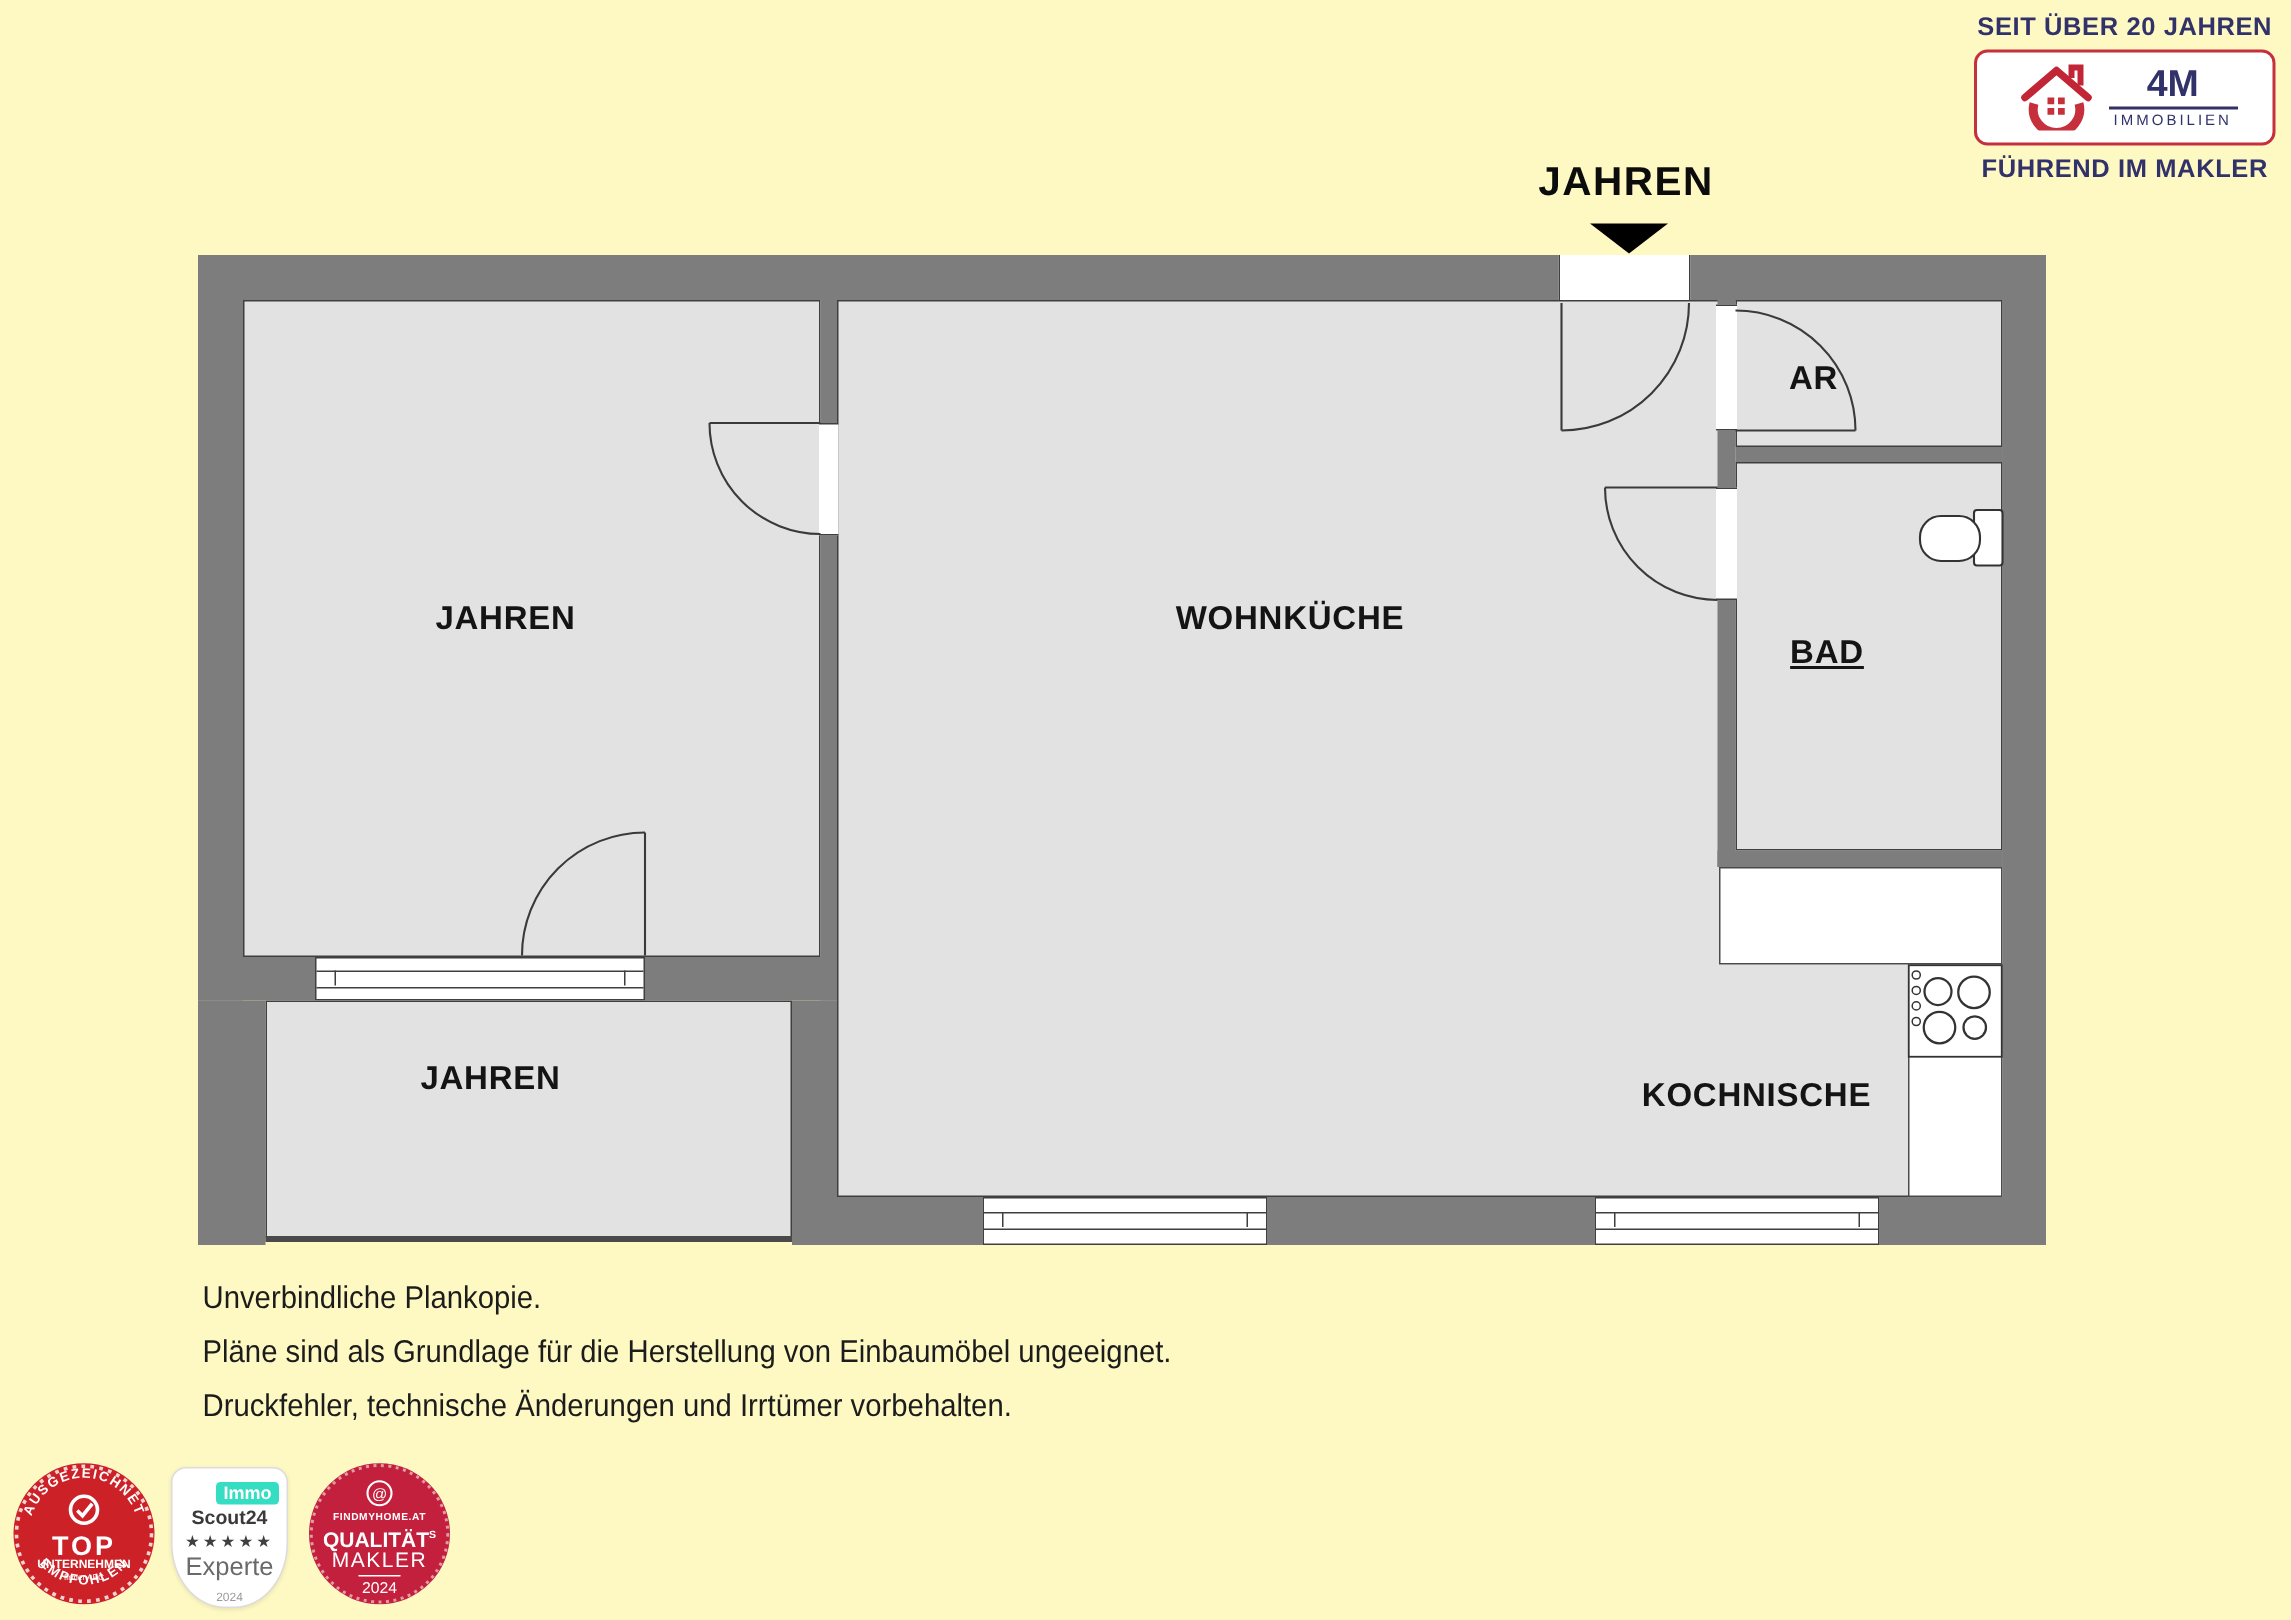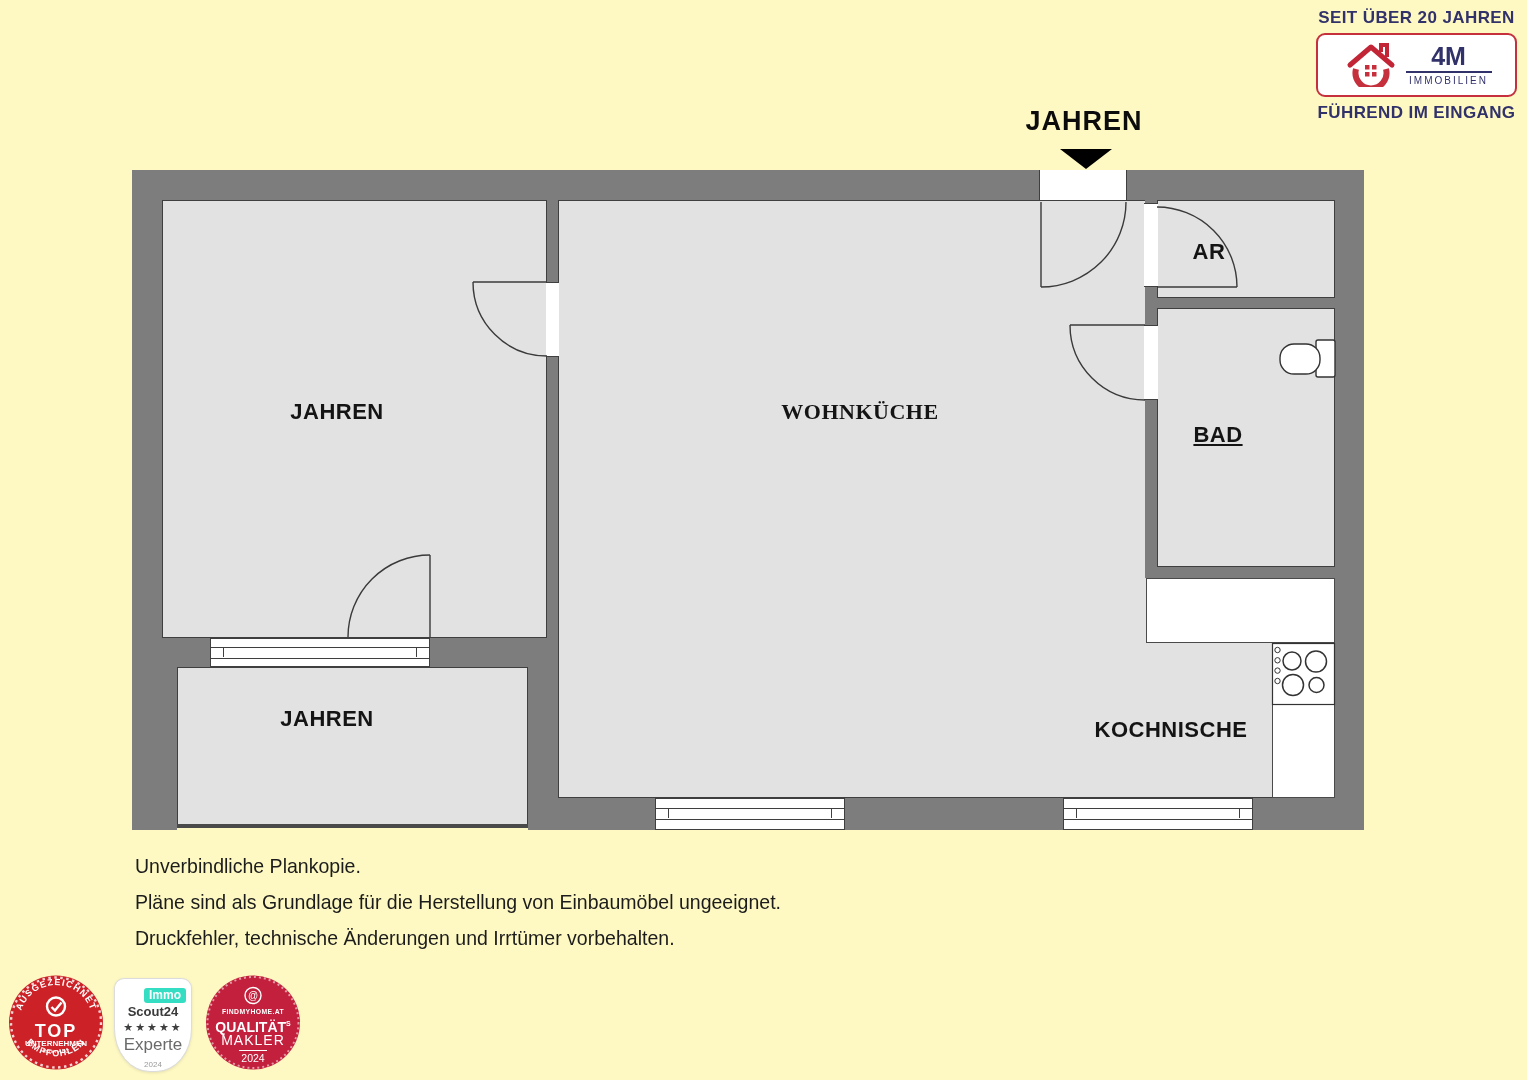--- a/index.html
+++ b/index.html
@@ -74,21 +74,21 @@
               <rect x="30" y="33" width="4.5" height="4.5"></rect>
           </g>
         </svg>
       </span>
       <span class="logo-col">
         <span class="logo-4m">4M</span>
         <span class="logo-rule"></span>
         <span class="logo-sub">IMMOBILIEN</span>
       </span>
     </div>
-    <div class="tag">FÜHREND IM EINGANG</div>
+    <div class="tag">FÜHREND IM MAKLER</div>
   </div>
 
   <div class="eingang">JAHREN</div>
   <div class="arrow-down"></div>
 
   <div class="floor abs" style="left:558px;top:200px;width:777px;height:598px;"></div>
   <div class="floor abs" style="left:162px;top:200px;width:385px;height:438px;"></div>
   <div class="floor abs" style="left:1157px;top:200px;width:178px;height:98px;"></div>
   <div class="floor abs" style="left:1157px;top:308px;width:178px;height:259px;"></div>
   <div class="floor abs" style="left:177px;top:667px;width:351px;height:158px;"></div>
@@ -125,21 +125,21 @@
   <div class="window" style="left:210px;top:638px;width:220px;height:29px;">
     <div class="pane"></div>
     <div class="tick l"></div>
       <div class="tick r"></div>
   </div>
 
   <div class="counter" style="left:1146px;top:578px;width:189px;height:65px;"></div>
   <div class="counter" style="left:1272px;top:643px;width:63px;height:155px;"></div>
 
   <div class="room-label" style="left:337px;top:412px;">JAHREN</div>
-  <div class="room-label" style="left:860px;top:412px;font-family:Liberation Serif, serif;">WOHNKÜCHE</div>
+  <div class="room-label" style="left:860px;top:412px;">WOHNKÜCHE</div>
   <div class="room-label" style="left:1209px;top:252px;">AR</div>
   <div class="room-label" style="left:1218px;top:435px;text-decoration:underline;">BAD</div>
   <div class="room-label" style="left:327px;top:719px;">JAHREN</div>
   <div class="room-label" style="left:1171px;top:730px;">KOCHNISCHE</div>
 
   <svg class="plan-svg" width="1527" height="1080" viewBox="0 0 1527 1080">
     <g stroke="#3a3a3a" stroke-width="1.4" fill="none">
       <line x1="1041" y1="202" x2="1041" y2="287"></line>
       <path d="M 1041 287 A 85 85 0 0 0 1126 202"></path>
     </g>

